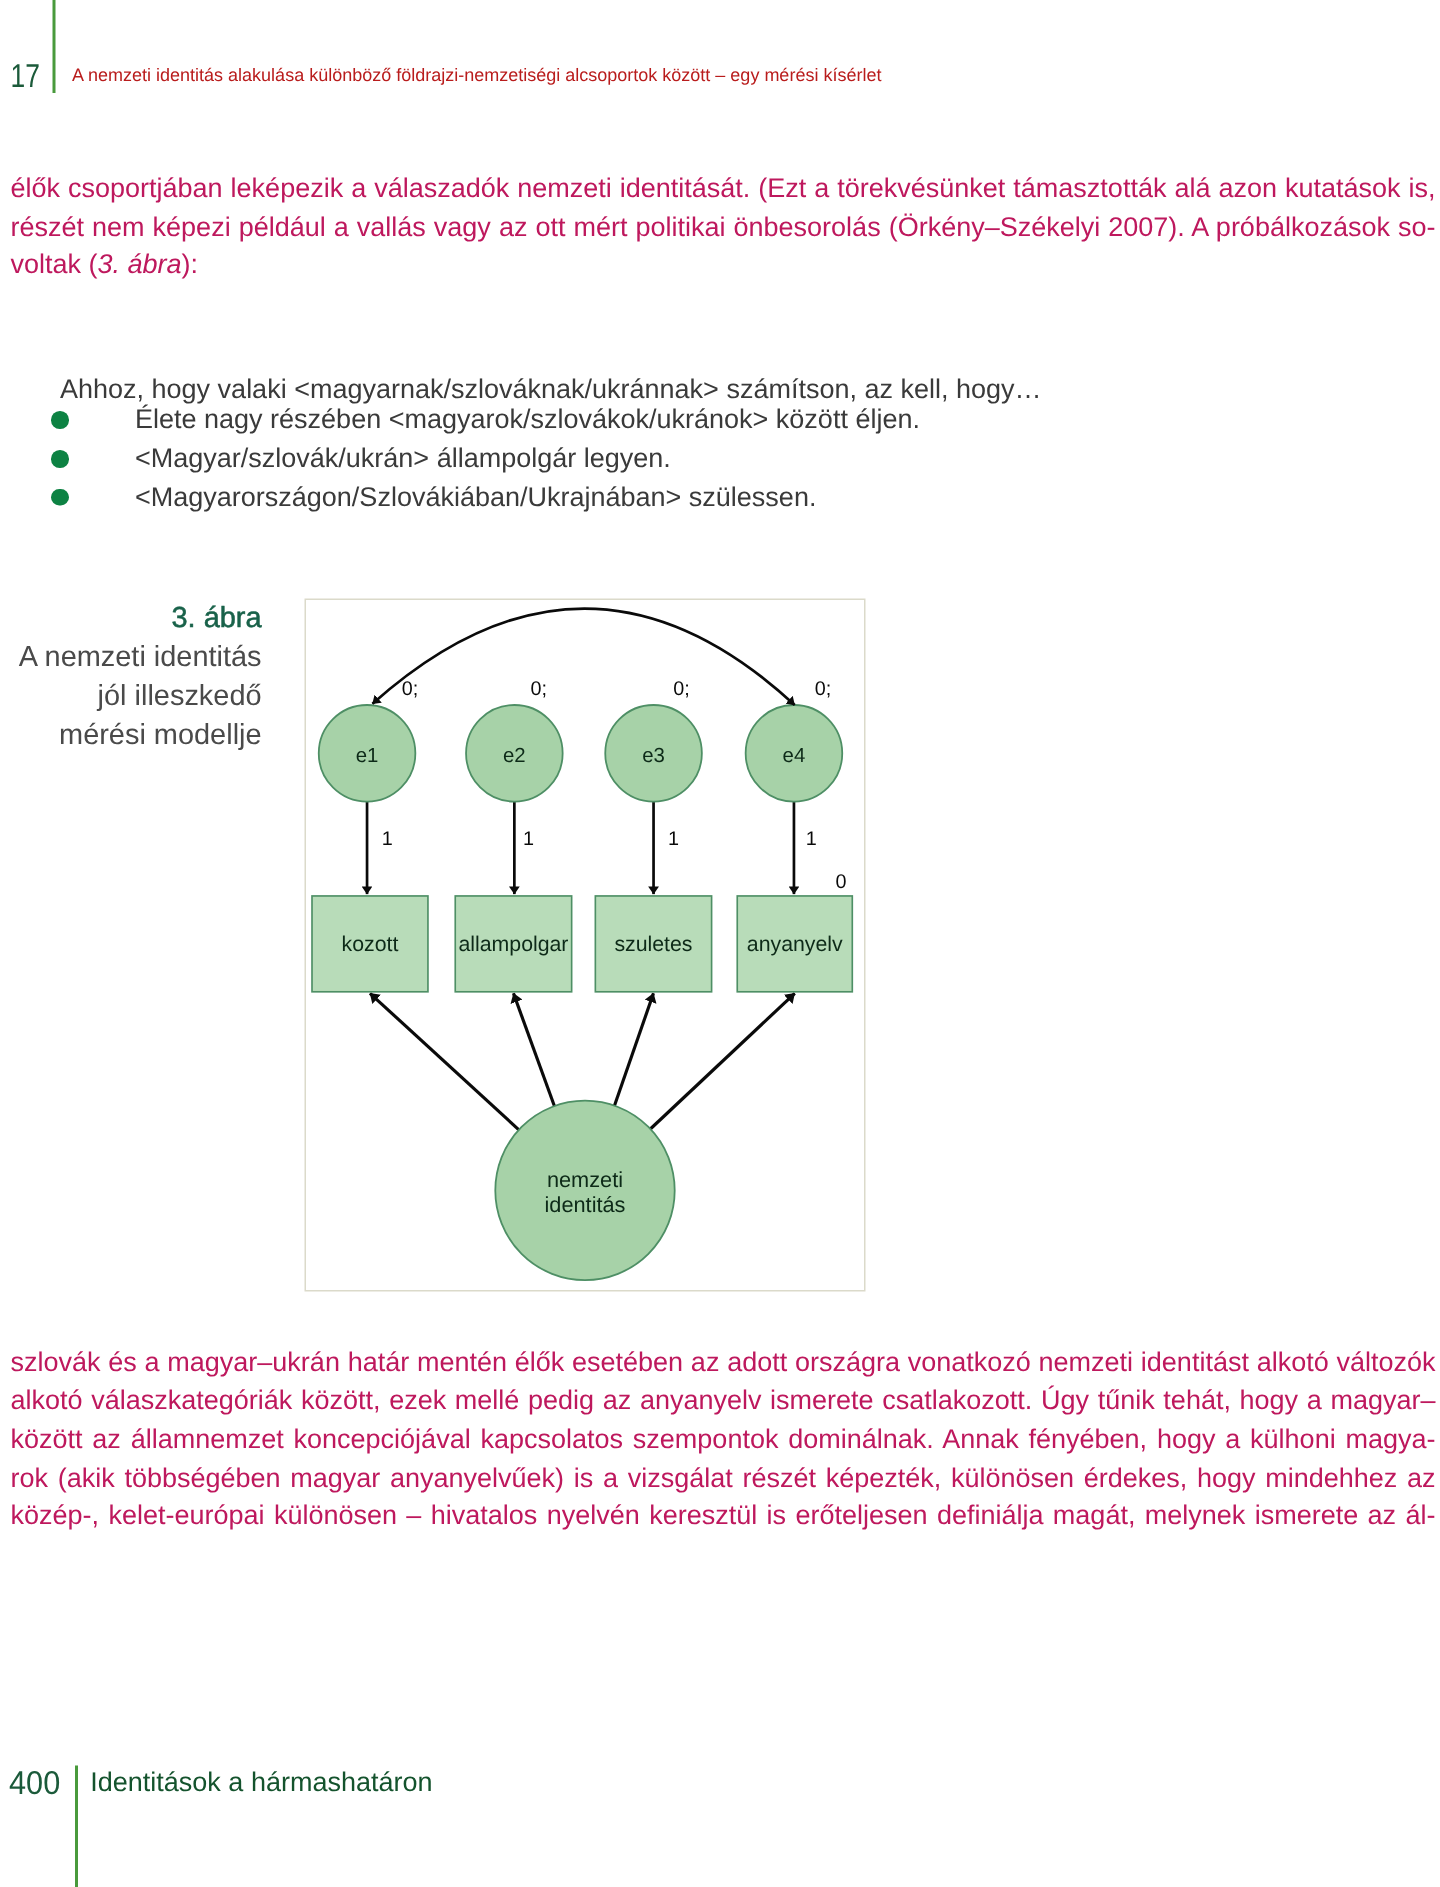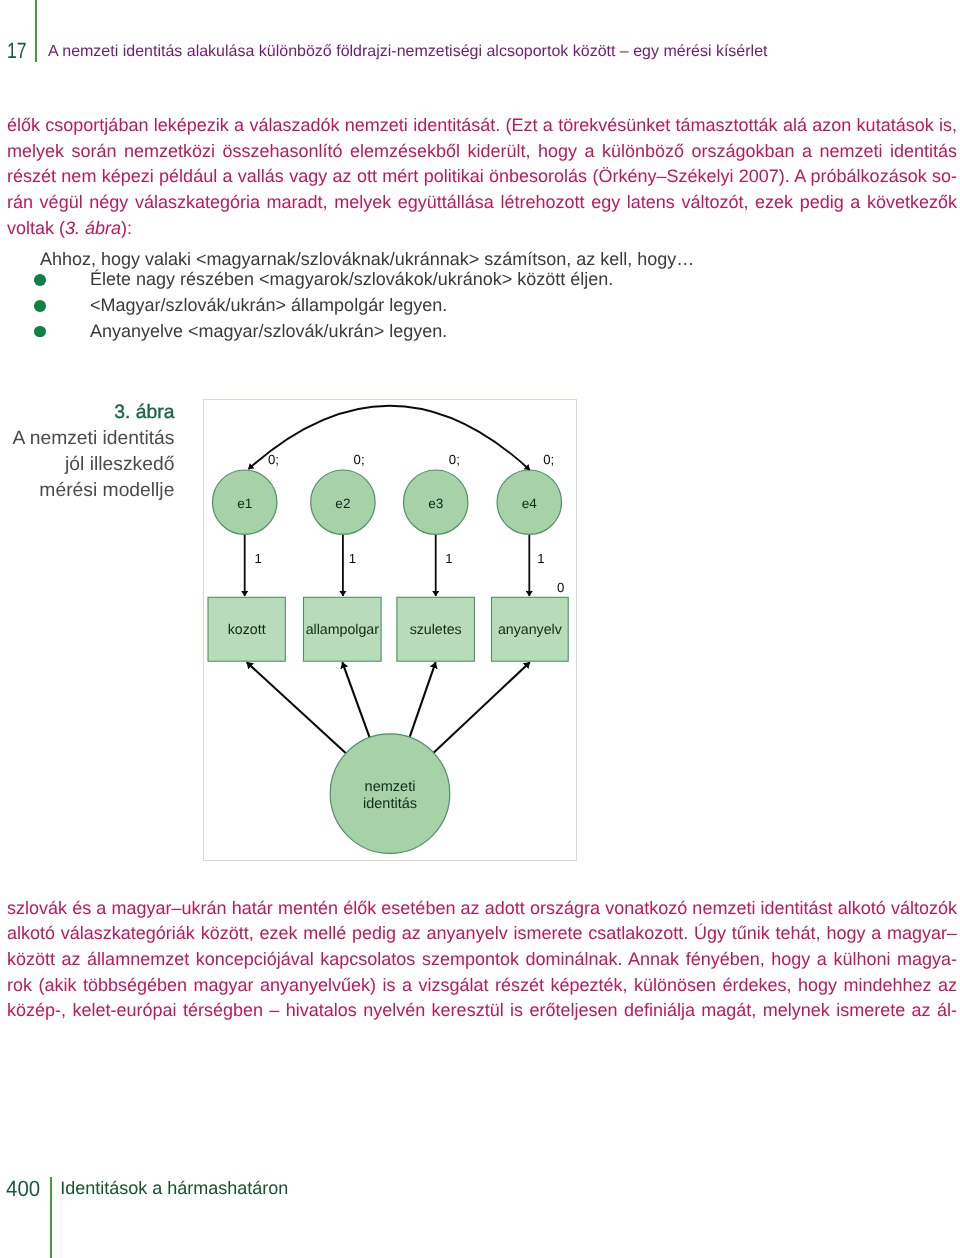--- a/index.html
+++ b/index.html
@@ -1,21 +1,21 @@
 <!DOCTYPE html>
 <html><head>
 <meta charset="utf-8">
 <style>
   html,body{margin:0;padding:0;}
   body{width:960px;height:1258px;background:#ffffff;font-family:"Liberation Sans",sans-serif;color:#333333;position:relative;overflow:hidden;-webkit-font-smoothing:antialiased;text-rendering:geometricPrecision;}
   .page{position:absolute;left:0;top:0;width:876px;height:1258px;}
   
   .hdr-num{position:absolute;left:7.3px;top:40.2px;font-size:22px;line-height:22px;color:#1b5a3a;transform:scaleX(0.80);transform-origin:left top;}
   .hdr-bar{position:absolute;left:35.2px;top:0px;width:1.8px;height:62.4px;background:#499a3c;}
-  .hdr-title{position:absolute;left:48px;top:43px;font-size:16px;color:#701a75;white-space:nowrap;}
+  .hdr-title{position:absolute;left:48px;top:43px;font-size:12px;color:#b91c1c;white-space:nowrap;}
   
   .para{position:absolute;left:7px;width:950px;font-size:18px;line-height:25.7px;color:#be185d;}
   .ln{white-space:nowrap;height:25.7px;}
   .ln.j{white-space:normal;text-align:justify;text-align-last:justify;}
   .ln.ind{text-indent:26px;}
   .p1{top:113px;}
   .p2{top:895.5px;}
   .ahhoz{position:absolute;left:40px;top:247px;font-size:18px;line-height:25.7px;color:#3a3a3a;white-space:nowrap;}
   ul.bl{position:absolute;left:0;top:267.2px;margin:0;padding:0;list-style:none;}
   ul.bl li{position:relative;height:25.7px;line-height:25.7px;font-size:18px;color:#3a3a3a;padding-left:90px;white-space:nowrap;}
@@ -34,32 +34,30 @@
 </head>
 <body>
 
 <div class="page">
   <div class="hdr-num">17</div>
   <div class="hdr-bar"></div>
   <div class="hdr-title">A nemzeti identitás alakulása különböző földrajzi-nemzetiségi alcsoportok között – egy mérési kísérlet</div>
 
   <div class="para p1">
     <div class="ln j">élők csoportjában leképezik a válaszadók nemzeti identitását. (Ezt a törekvésünket támasztották alá azon kutatások is,</div>
-    <div class="ln j">melyek során nemzetközi összehasonlító elemzésekből kiderült, hogy a különböző országokban a nemzeti identitás</div>
     <div class="ln j">részét nem képezi például a vallás vagy az ott mért politikai önbesorolás (Örkény–Székelyi 2007). A próbálkozások so-</div>
-    <div class="ln j">rán végül négy válaszkategória maradt, melyek együttállása létrehozott egy latens változót, ezek pedig a következők</div>
     <div class="ln"><span>voltak (</span><i>3. ábra</i><span>):</span></div>
   </div>
 
   <div class="ahhoz">Ahhoz, hogy valaki &lt;magyarnak/szlováknak/ukránnak&gt; számítson, az kell, hogy…</div>
 
   <ul class="bl">
     <li><span class="dot"></span><span>Élete nagy részében &lt;magyarok/szlovákok/ukránok&gt; között éljen.</span></li>
     <li><span class="dot"></span><span>&lt;Magyar/szlovák/ukrán&gt; állampolgár legyen.</span></li>
-    <li><span class="dot"></span><span>Anyanyelve &lt;magyar/szlovák/ukrán&gt; legyen.</span></li>
+    <li><span class="dot"></span><span>&lt;Magyarországon/Szlovákiában/Ukrajnában&gt; szülessen.</span></li>
   </ul>
 
   <div class="fig-cap">
     <span class="t">3. ábra</span><br>
     <span>A nemzeti identitás</span><br>
     <span>jól illeszkedő</span><br>
     <span>mérési modellje</span>
   </div>
 
   <div class="figbox"></div>
@@ -106,19 +104,19 @@
       <text x="548.7" y="463.5" font-size="13.2px" text-anchor="middle" font-family="&quot;Liberation Sans&quot;, sans-serif" fill="#0a0a0a">0;</text>
       <text x="540.8" y="563.1" font-size="13.2px" text-anchor="middle" font-family="&quot;Liberation Sans&quot;, sans-serif" fill="#0a0a0a">1</text>
       <text x="560.6" y="592.3" font-size="13.2px" text-anchor="middle" font-family="&quot;Liberation Sans&quot;, sans-serif" fill="#0a0a0a">0</text>
     </svg>
 
   <div class="para p2">
     <div class="ln j">szlovák és a magyar–ukrán határ mentén élők esetében az adott országra vonatkozó nemzeti identitást alkotó változók</div>
     <div class="ln j">alkotó válaszkategóriák között, ezek mellé pedig az anyanyelv ismerete csatlakozott. Úgy tűnik tehát, hogy a magyar–</div>
     <div class="ln j">között az államnemzet koncepciójával kapcsolatos szempontok dominálnak. Annak fényében, hogy a külhoni magya-</div>
     <div class="ln j">rok (akik többségében magyar anyanyelvűek) is a vizsgálat részét képezték, különösen érdekes, hogy mindehhez az</div>
-    <div class="ln j">közép-, kelet-európai térségben – hivatalos nyelvén keresztül is erőteljesen definiálja magát, melynek ismerete az ál-</div>
+    <div class="ln j">közép-, kelet-európai különösen – hivatalos nyelvén keresztül is erőteljesen definiálja magát, melynek ismerete az ál-</div>
   </div>
 
   <div class="ftr-num">400</div>
   <div class="ftr-bar"></div>
   <div class="ftr-title">Identitások a hármashatáron</div>
 </div>
 
 </body></html>

